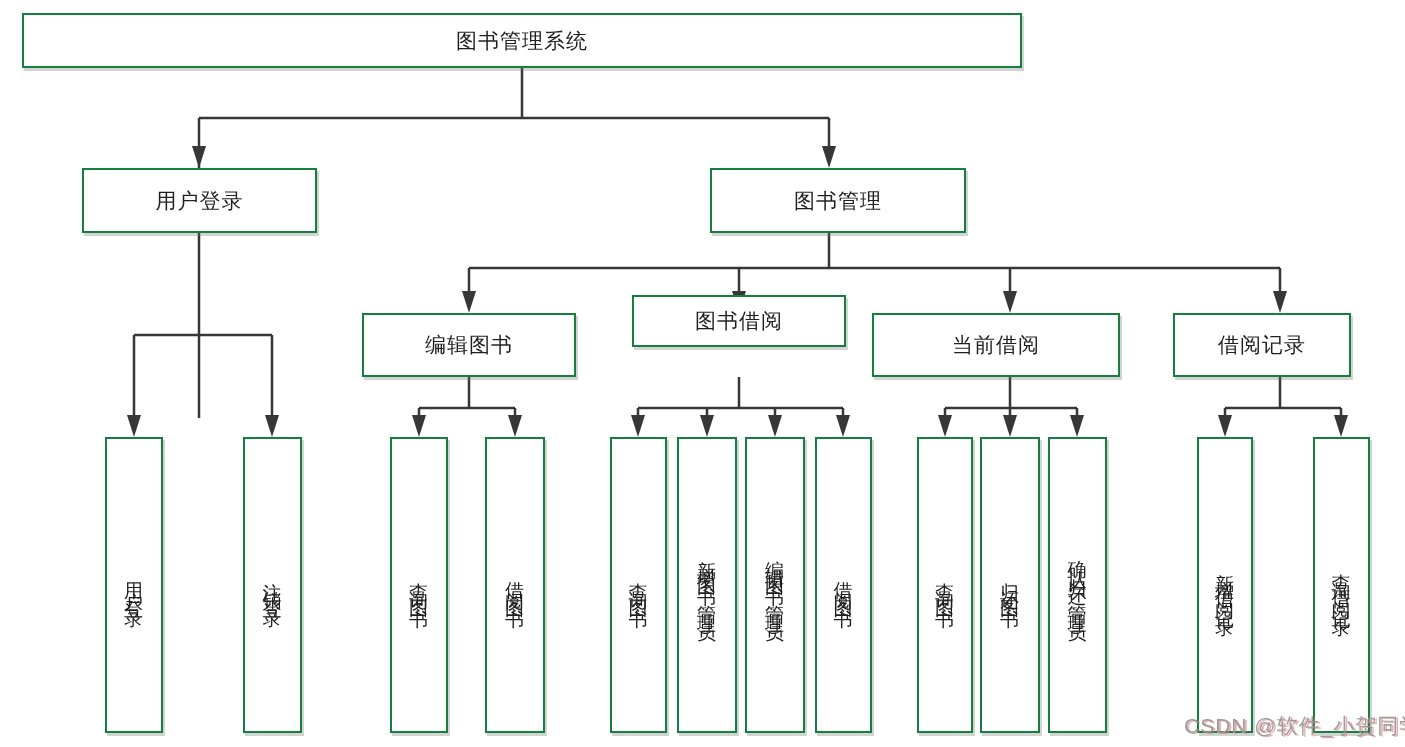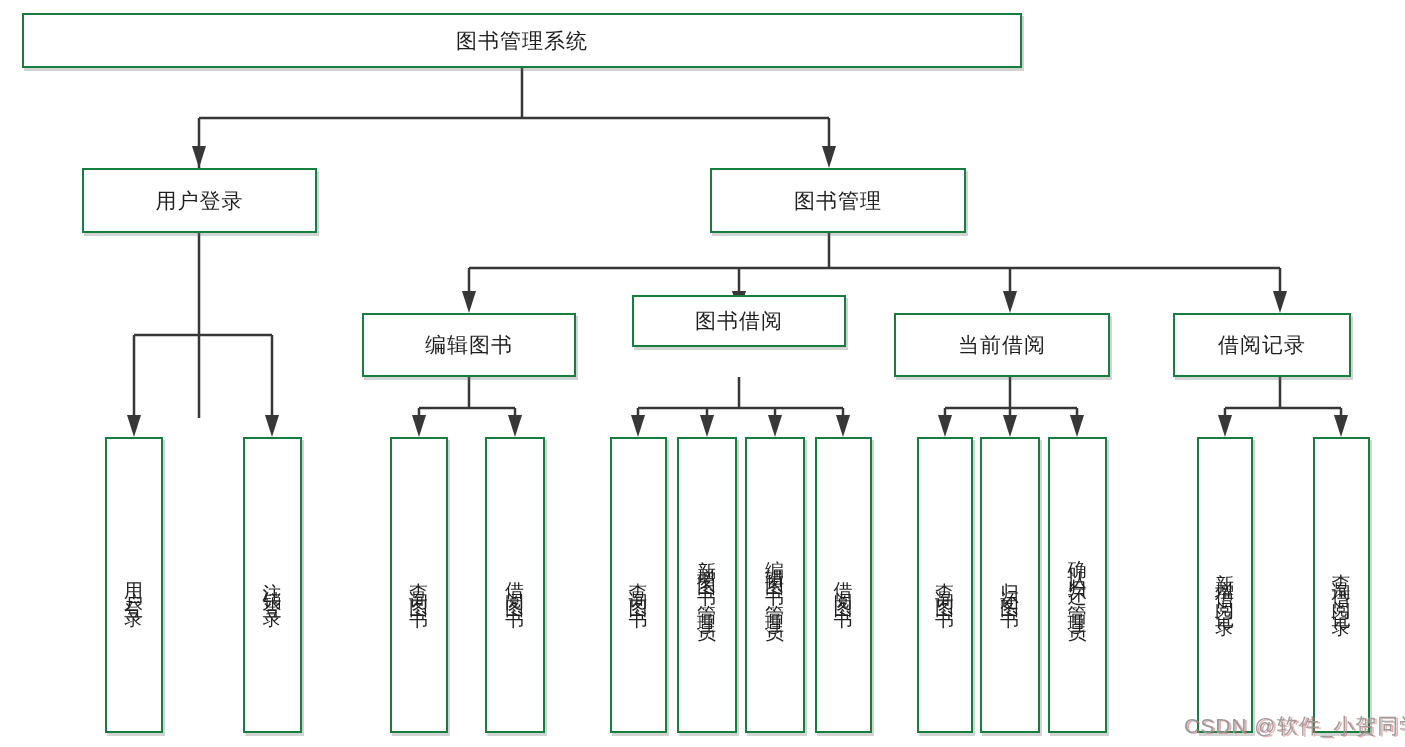--- a/index.html
+++ b/index.html
@@ -106,21 +106,21 @@
   <div class="node hbox" style="left:710px;top:168px;width:256px;height:65px">
     <span>图书管理</span>
   </div>
 
   <div class="node hbox" style="left:362px;top:313px;width:214px;height:64px">
     <span>编辑图书</span>
   </div>
   <div class="node hbox" style="left:632px;top:295px;width:214px;height:52px">
     <span>图书借阅</span>
   </div>
-  <div class="node hbox" style="left:894px;top:313px;width:216px;height:64px">
+  <div class="node hbox" style="left:872px;top:313px;width:248px;height:64px">
     <span>当前借阅</span>
   </div>
   <div class="node hbox" style="left:1173px;top:313px;width:178px;height:64px">
     <span>借阅记录</span>
   </div>
 
   <div class="node vbox" style="left:105px;top:437px;width:58px;height:296px">
     <span>用户登录</span>
   </div>
   <div class="node vbox" style="left:243px;top:437px;width:59px;height:296px">

